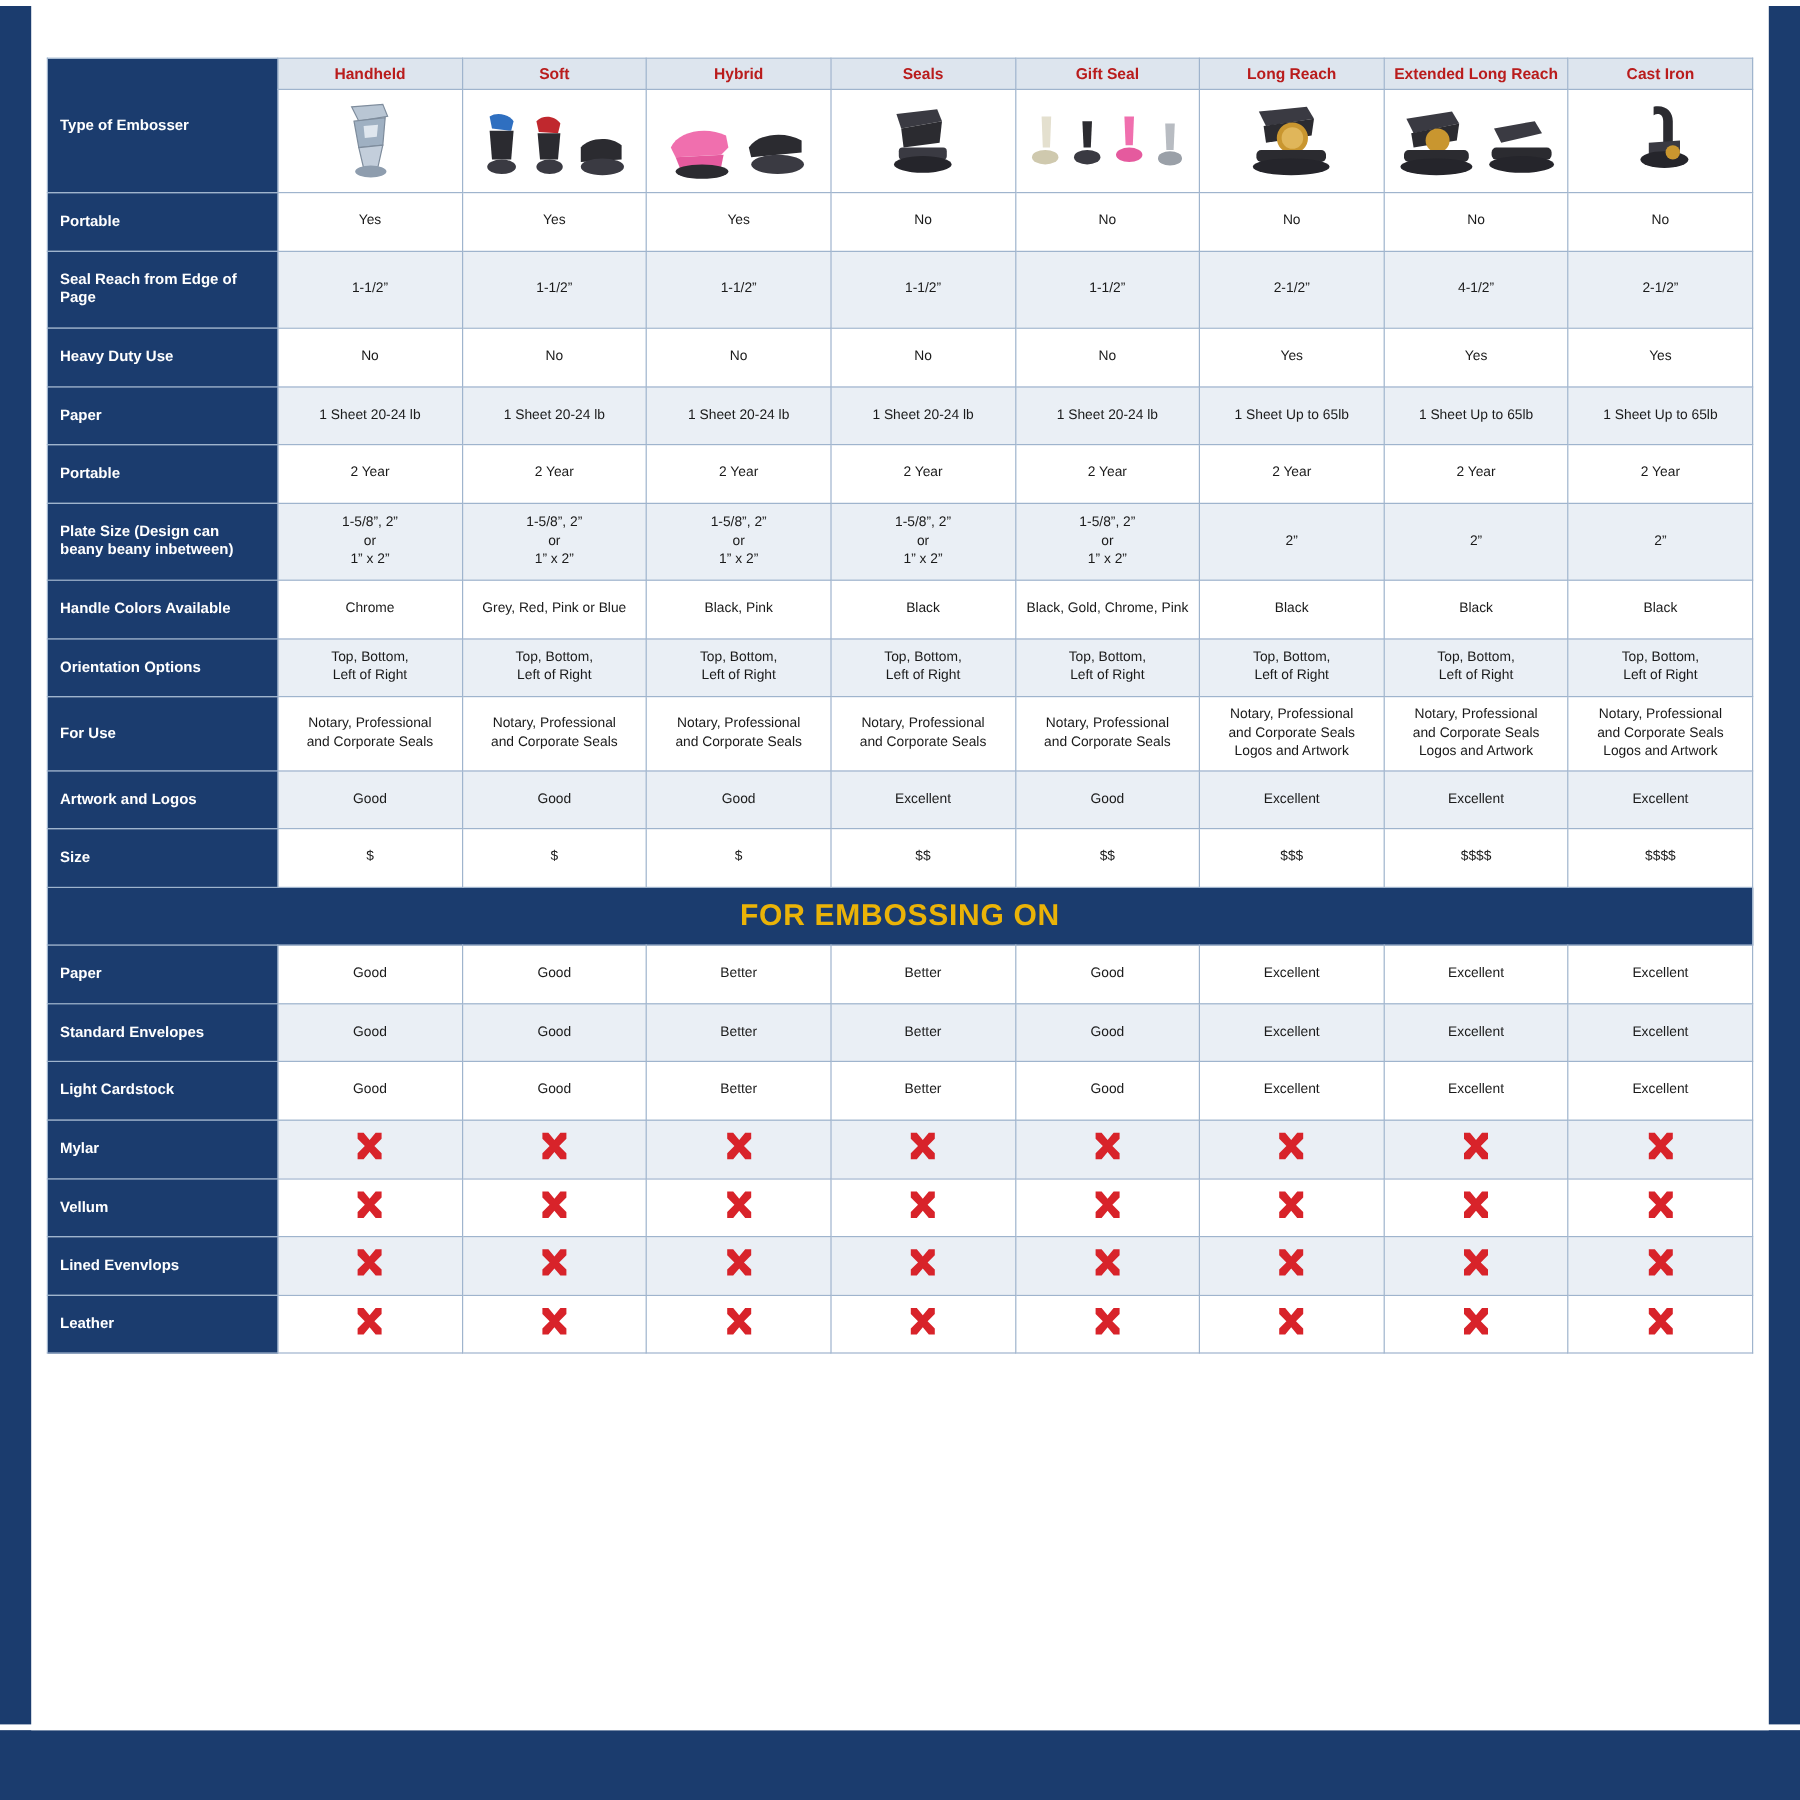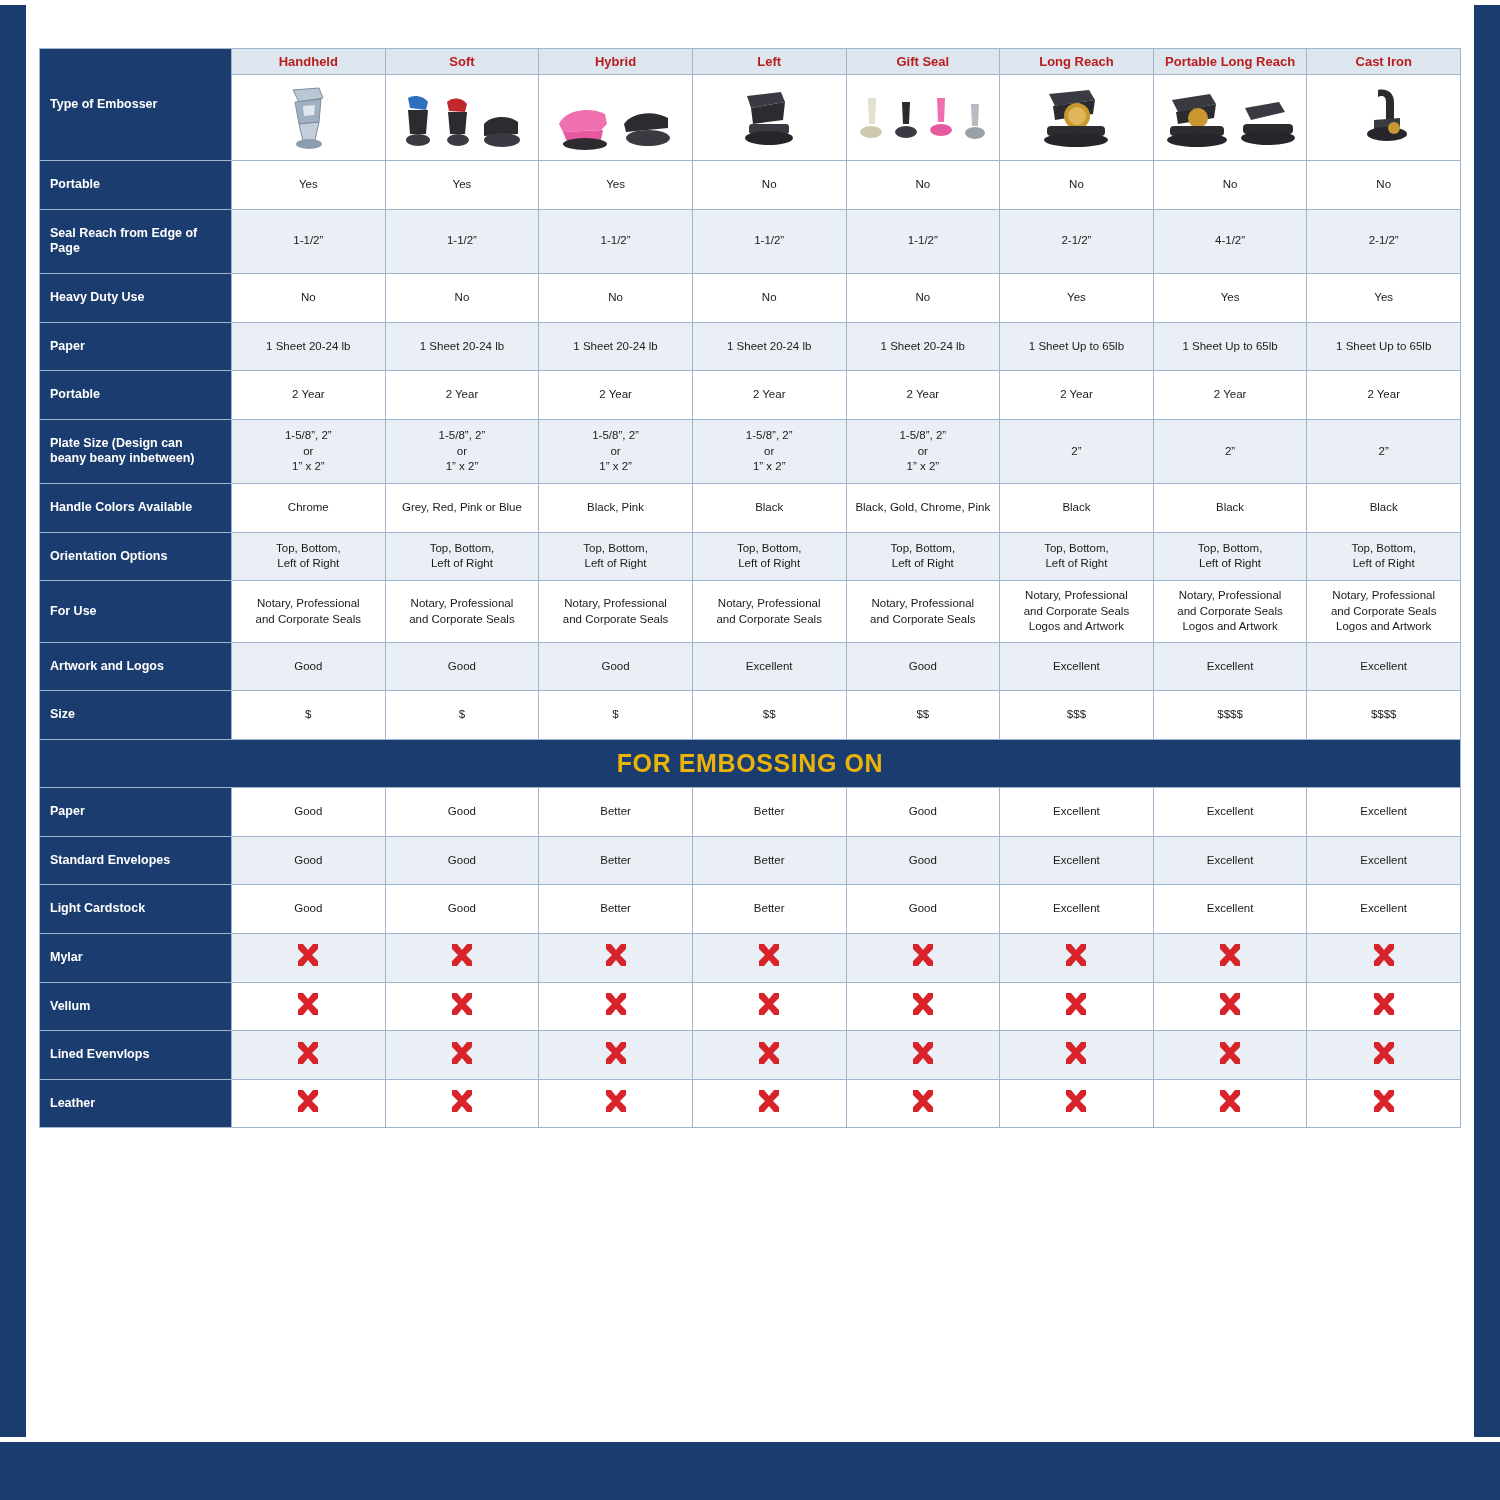--- a/index.html
+++ b/index.html
@@ -149,24 +149,24 @@
       <colgroup>
         <col style="width:192px">
         <col span="8">
       </colgroup>
       <tbody id="tbody">
           <tr>
             <td class="rowhead" rowspan="2" style="vertical-align:middle">Type of Embosser</td>
             <th class="colhead">Handheld</th>
             <th class="colhead">Soft</th>
             <th class="colhead">Hybrid</th>
-            <th class="colhead">Left</th>
+            <th class="colhead">Seals</th>
             <th class="colhead">Gift Seal</th>
             <th class="colhead">Long Reach</th>
-            <th class="colhead">Portable Long Reach</th>
+            <th class="colhead">Extended Long Reach</th>
             <th class="colhead">Cast Iron</th>
           </tr>
           <tr>
             <td class="imgcell"><span class="emb">
   <svg width="58" height="70" viewBox="0 0 58 70">
     <path d="M14 8 L40 6 L44 16 L20 20 Z" fill="#b9c6d4" stroke="#7e8c9c" stroke-width="1"></path>
     <path d="M16 20 L42 17 L40 40 L20 42 Z" fill="#9fb0c2" stroke="#7e8c9c" stroke-width="1"></path>
     <path d="M20 42 L40 40 L36 58 L24 59 Z" fill="#c3cedb" stroke="#7e8c9c" stroke-width="1"></path>
     <ellipse cx="30" cy="62" rx="13" ry="5" fill="#8e9dae"></ellipse>
     <path d="M24 24 L36 23 L35 33 L25 34 Z" fill="#dfe6ee"></path>

